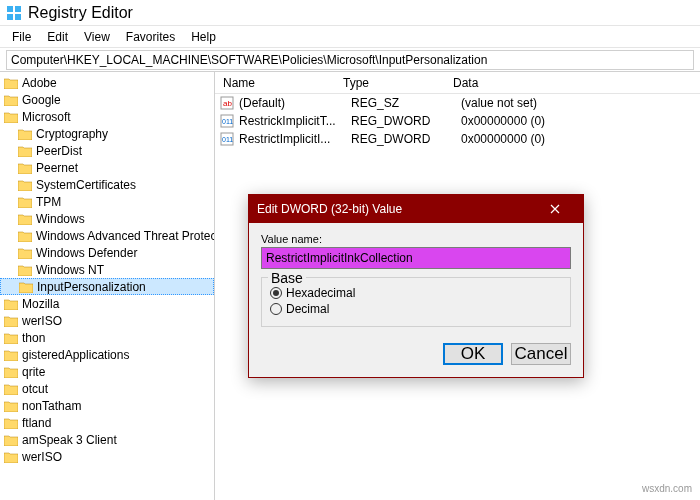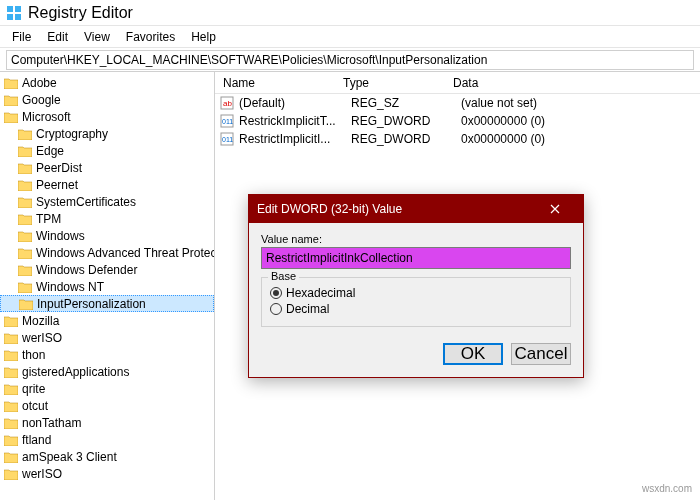--- a/index.html
+++ b/index.html
@@ -31,21 +31,21 @@
 .dialog { position: absolute; left: 248px; top: 194px; width: 336px; border: 1px solid #8b0000; background: #f0f0f0; box-shadow: 0 4px 16px rgba(0,0,0,.3); }
 .dlg-title { background: #8b0000; color: #fff; height: 28px; display: flex; align-items: center; padding: 0 8px; font-size: 12px; justify-content: space-between; }
 .dlg-close { width: 40px; height: 28px; display: flex; align-items: center; justify-content: center; color: #fff; }
 .dlg-body { padding: 10px 12px 0 12px; }
 .lbl { font-size: 11px; margin-bottom: 2px; display: block; }
 .txt { width: 100%; border: 1px solid #7a7a7a; padding: 3px 4px; font-size: 12px; background: #d946ef; margin-bottom: 8px; }
 .row2 { display: flex; gap: 12px; }
 .col-vd { width: 140px; }
 .vd-input { width: 100%; border: 1px solid #0078d7; padding: 3px 4px; font-size: 12px; background: #fff; outline: 1px solid #0078d7; }
 .grp { border: 1px solid #d0d0d0; padding: 6px 8px 8px 8px; position: relative; flex: 1; }
-.grp .gt { position: absolute; top: -8px; left: 6px; background: #f0f0f0; padding: 0 3px; font-size: 11px; }
+.grp .gt { position: absolute; top: -8px; left: 6px; background: #f0f0f0; padding: 0 3px; font-size: 14px; }
 .radio { display: flex; align-items: center; font-size: 12px; margin: 2px 0; gap: 4px; }
 .radio .rb { width: 12px; height: 12px; border: 1px solid #333; border-radius: 50%; display: inline-flex; align-items: center; justify-content: center; }
 .radio .rb.on::after { content: ""; width: 6px; height: 6px; background: #333; border-radius: 50%; }
 .dlg-btns { display: flex; justify-content: flex-end; gap: 8px; padding: 16px 12px 12px; }
 .btn { width: 60px; height: 22px; border: 1px solid #adadad; background: #e1e1e1; font-size: 17px; display: flex; align-items: center; justify-content: center; }
 .btn.default { border: 1px solid #0078d7; box-shadow: 0 0 0 1px #0078d7 inset; }
 .watermark { position: absolute; right: 8px; bottom: 6px; font-size: 10px; color: #999; }
 </style>
 </head>
 <body>
@@ -92,26 +92,20 @@
         <span class="fico"><svg width="14" height="12" viewBox="0 0 14 12">
             <path d="M0 2 L5 2 L6 3 L14 3 L14 12 L0 12 Z" fill="#ffd96a" stroke="#b8860b" stroke-width="0.5"></path>
           </svg></span>
         <span>Microsoft</span>
       </div>
       <div class="node lv1">
         <span class="fico"><svg width="14" height="12" viewBox="0 0 14 12">
             <path d="M0 2 L5 2 L6 3 L14 3 L14 12 L0 12 Z" fill="#ffd96a" stroke="#b8860b" stroke-width="0.5"></path>
           </svg></span>
         <span>Cryptography</span>
-      </div>
-      <div class="node lv1">
-        <span class="fico"><svg width="14" height="12" viewBox="0 0 14 12">
-            <path d="M0 2 L5 2 L6 3 L14 3 L14 12 L0 12 Z" fill="#ffd96a" stroke="#b8860b" stroke-width="0.5"></path>
-          </svg></span>
-        <span>Edge</span>
       </div>
       <div class="node lv1">
         <span class="fico"><svg width="14" height="12" viewBox="0 0 14 12">
             <path d="M0 2 L5 2 L6 3 L14 3 L14 12 L0 12 Z" fill="#ffd96a" stroke="#b8860b" stroke-width="0.5"></path>
           </svg></span>
         <span>PeerDist</span>
       </div>
       <div class="node lv1">
         <span class="fico"><svg width="14" height="12" viewBox="0 0 14 12">
             <path d="M0 2 L5 2 L6 3 L14 3 L14 12 L0 12 Z" fill="#ffd96a" stroke="#b8860b" stroke-width="0.5"></path>

